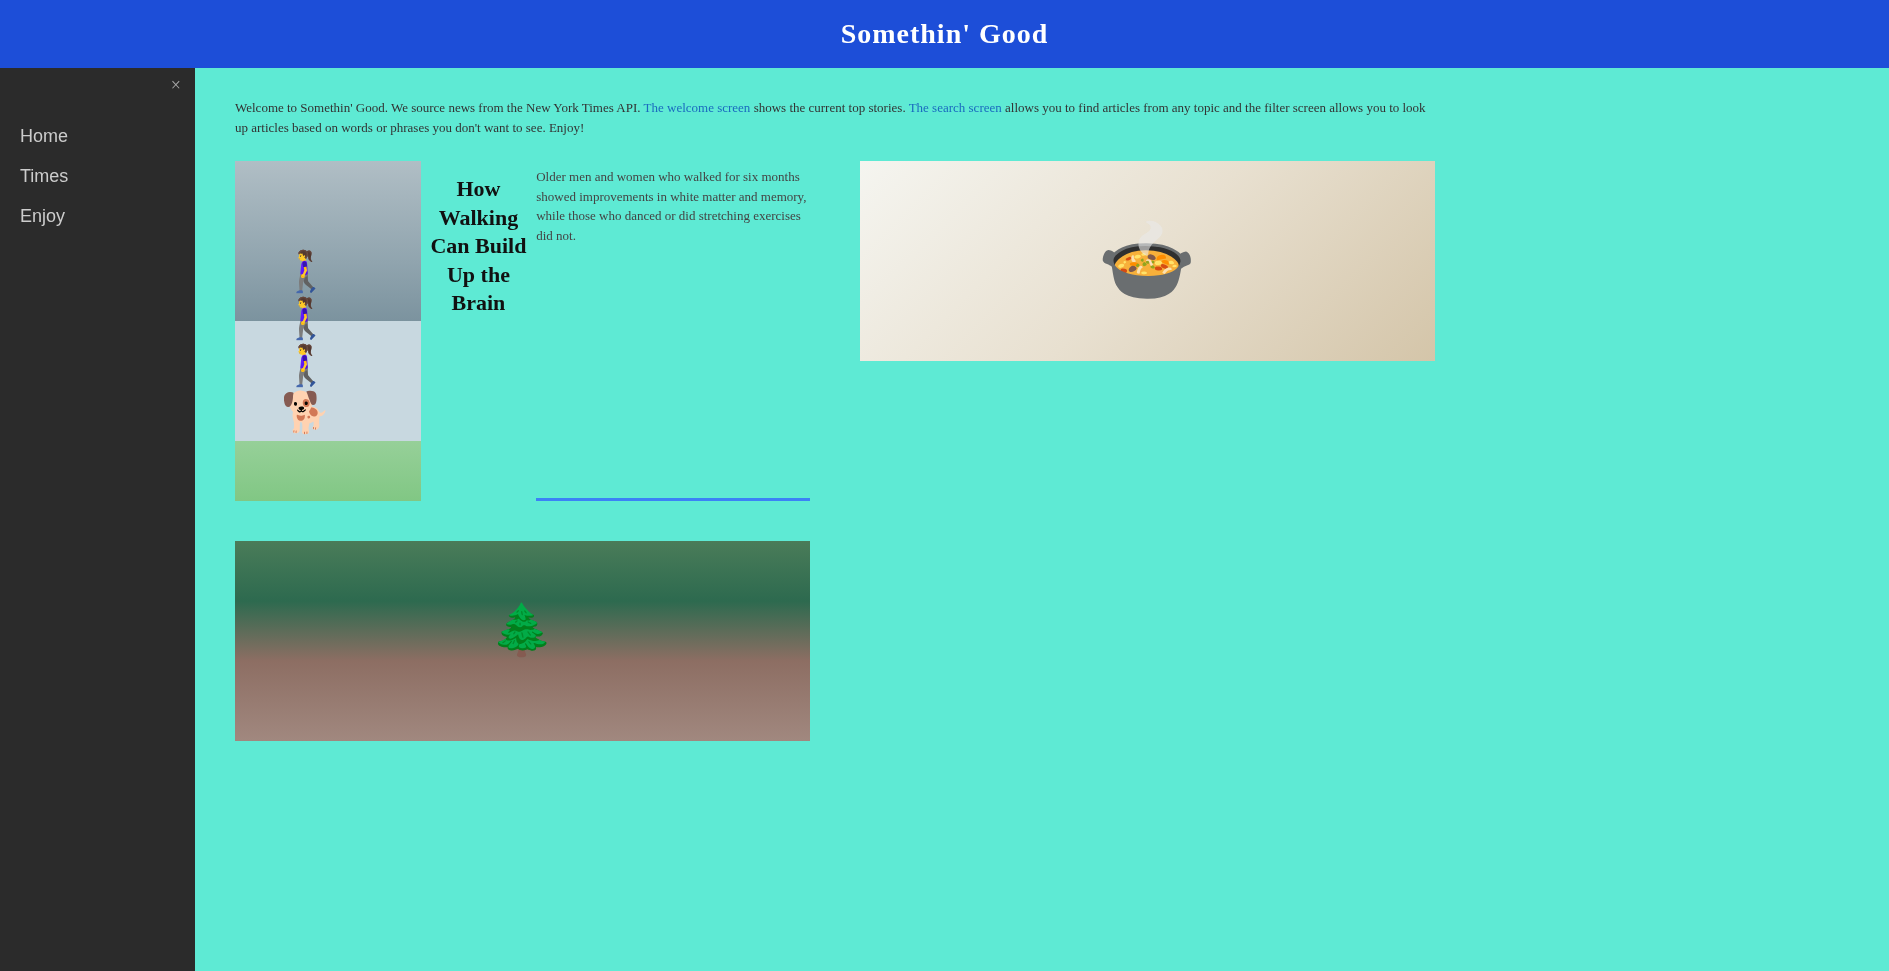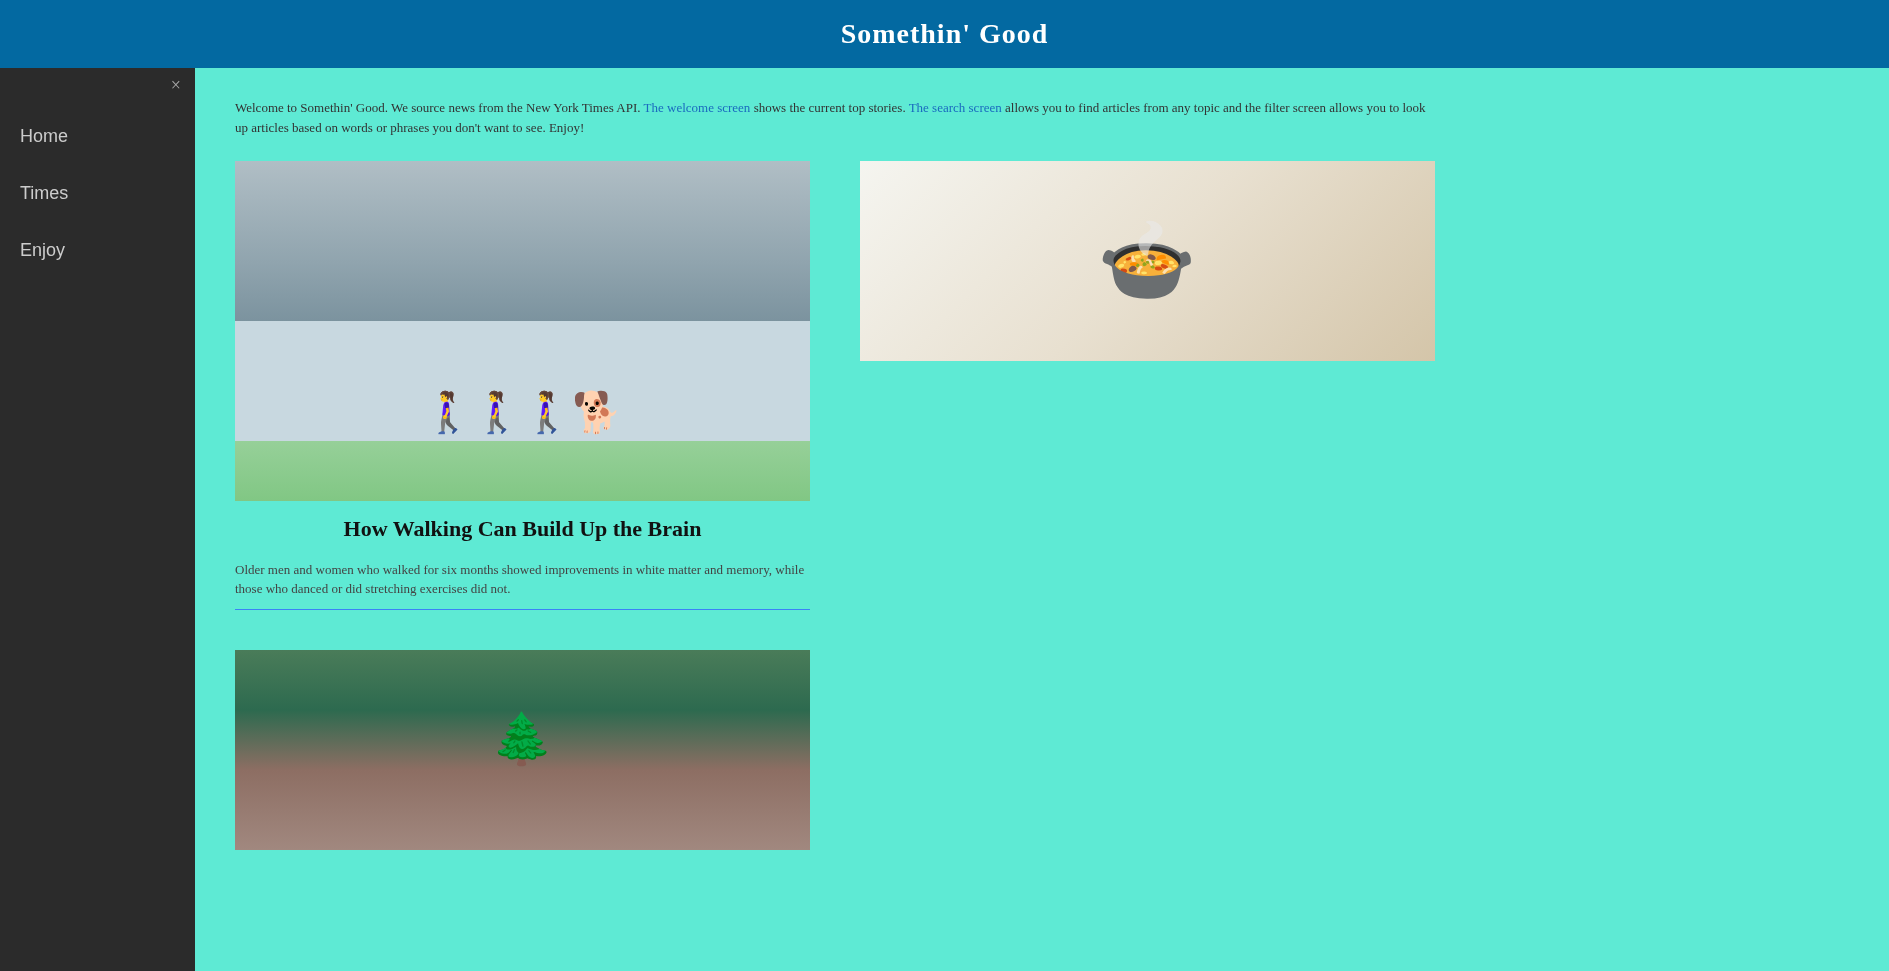--- a/index.html
+++ b/index.html
@@ -1,20 +1,20 @@
 <!DOCTYPE html>
 <html><head>
   <meta charset="utf-8">
   <style>
     * { margin: 0; padding: 0; box-sizing: border-box; }
     body { display: flex; flex-direction: column; height: 100vh; font-family: Georgia, serif; overflow: hidden; }
 
     
     .header {
-      background: #0369a1;
+      background: #1d4ed8;
       color: #fff;
       text-align: center;
       padding: 18px 0;
       font-size: 28px;
       font-weight: bold;
       font-family: Georgia, serif;
       letter-spacing: 1px;
       position: relative;
       z-index: 10;
     }
@@ -45,21 +45,21 @@
       color: #aaa;
       font-size: 18px;
       cursor: pointer;
       line-height: 1;
     }
 
     .sidebar-nav {
       margin-top: 40px;
       display: flex;
       flex-direction: column;
-      gap: 20px;
+      gap: 3px;
     }
 
     .sidebar-item {
       padding: 8px 20px;
       font-size: 18px;
       color: #ccc;
       cursor: pointer;
       font-family: Arial, sans-serif;
       font-weight: 400;
     }
@@ -87,21 +87,21 @@
     
     .articles-grid {
       display: grid;
       grid-template-columns: 1fr 1fr;
       gap: 40px 50px;
       max-width: 1200px;
     }
 
     .article-card {
       display: flex;
-      flex-direction: column;
+      flex-direction: row;
     }
 
     
     .img-walking {
       width: 100%;
       height: 340px;
       background: linear-gradient(180deg, #b0bec5 0%, #90a4ae 30%, #78909c 50%, #a5d6a7 70%, #81c784 100%);
       position: relative;
       overflow: hidden;
     }
@@ -185,21 +185,21 @@
       color: #111;
       font-family: Georgia, serif;
     }
 
     .article-description {
       font-size: 13px;
       color: #444;
       line-height: 1.5;
       margin-top: 6px;
       padding-bottom: 10px;
-      border-bottom: 1px solid #3b82f6;
+      border-bottom: 3px solid #3b82f6;
     }
 
     .article-card-partial {
       display: flex;
       flex-direction: column;
     }
   </style>
 </head>
 <body>
 

